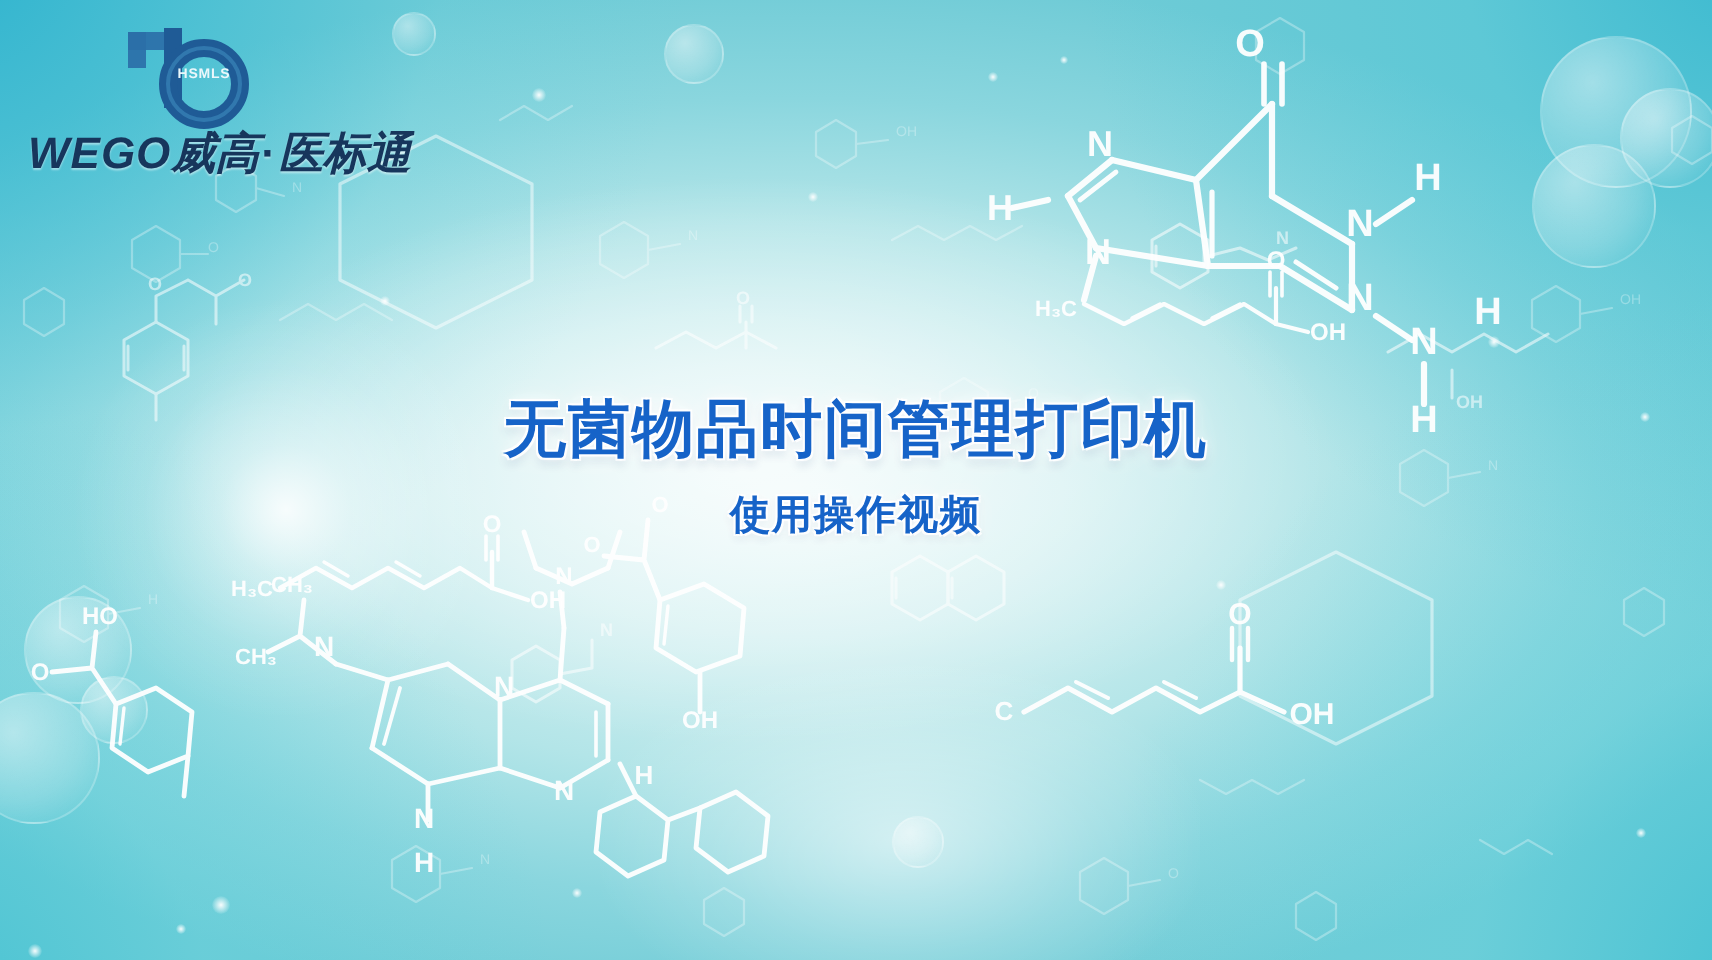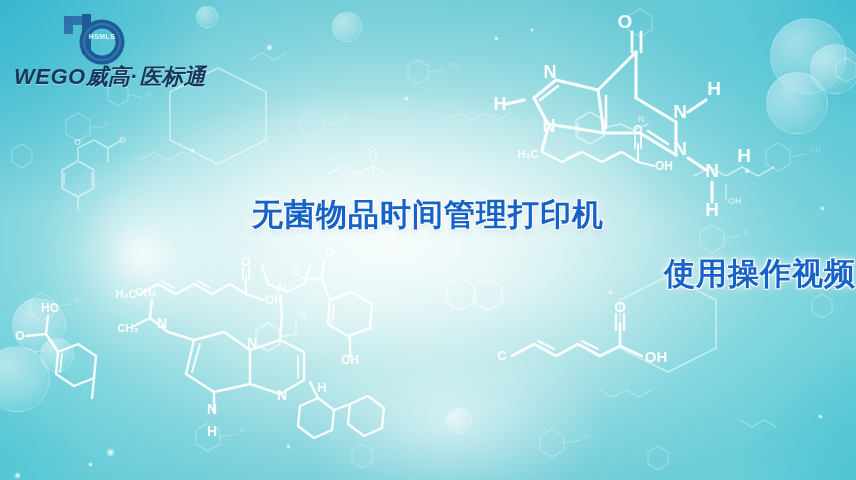--- a/index.html
+++ b/index.html
@@ -144,36 +144,35 @@
       0 0 2px rgba(255,255,255,0.95),
       0 0 7px rgba(255,255,255,0.85),
       0 0 16px rgba(255,255,255,0.65),
       -1px -1px 0 rgba(255,255,255,0.9),
       1px -1px 0 rgba(255,255,255,0.9),
       -1px 1px 0 rgba(255,255,255,0.9),
       1px 1px 0 rgba(255,255,255,0.9),
       0 3px 5px rgba(10,60,120,0.18);
   }
   .sub-title {
-    margin-top: 26px;
-    font-size: 31px;
+    margin-top: 16px;
+    font-size: 20px;
     font-weight: 700;
     letter-spacing: 1px;
     color: #1663c8;
     line-height: 1.1;
     text-shadow:
       0 0 2px rgba(255,255,255,0.95),
       0 0 6px rgba(255,255,255,0.8),
       0 0 13px rgba(255,255,255,0.6),
       -1px -1px 0 rgba(255,255,255,0.88),
       1px -1px 0 rgba(255,255,255,0.88),
       -1px 1px 0 rgba(255,255,255,0.88),
       1px 1px 0 rgba(255,255,255,0.88),
       0 2px 4px rgba(10,60,120,0.16);
-    text-align: right;
   }
 </style>
 </head>
 <body>
 
 <div class="stage">
 
   <div class="bg-base"></div>
   <div class="bg-tint-tl"></div>
   <div class="bg-tint-tr"></div>

